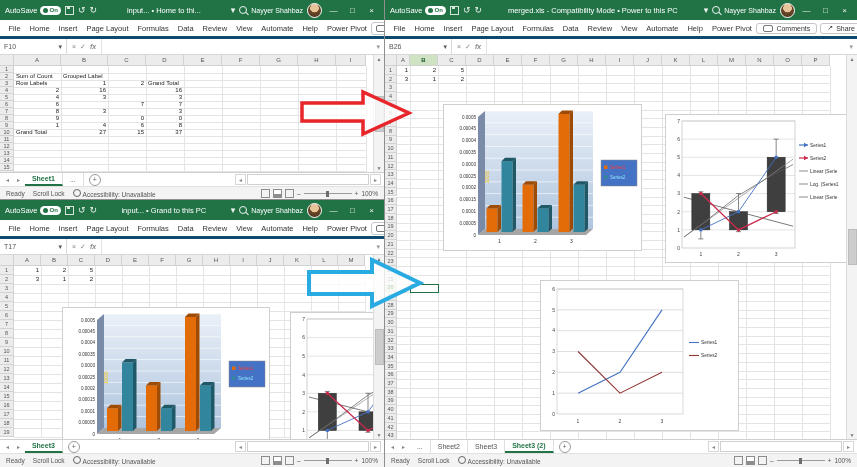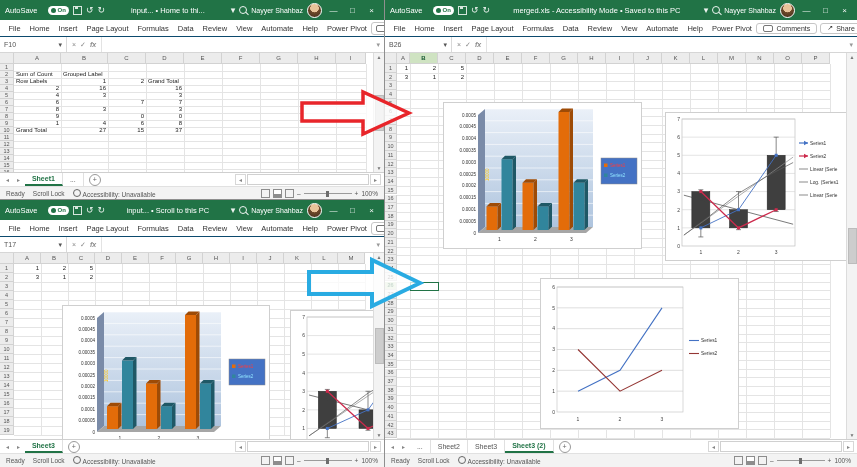--- a/index.html
+++ b/index.html
@@ -3,38 +3,38 @@
 <meta charset="utf-8">
 <style>
   html,body{margin:0;padding:0;background:#d8d8d8}
   #stage{position:relative;width:857px;height:467px;background:#dcdcdc;overflow:hidden;
          font-family:"Liberation Sans",sans-serif;}
   #stage svg text{font-family:"Liberation Sans",sans-serif}
   .xlwin{position:absolute;display:flex;flex-direction:column;background:#fff;box-shadow:0 0 0 1px #8f8f8f}
   
   .titlebar{flex:0 0 20px;height:20px;background:#217346;color:#fff;display:flex;align-items:center;
             gap:4px;padding:0 5px;font-size:7.5px;white-space:nowrap;overflow:hidden}
-  .autosave{display:flex;align-items:center;gap:10px}
+  .autosave{display:flex;align-items:center;gap:2px}
   .as-pill{background:#fff;border-radius:6px;color:#217346;display:flex;align-items:center;gap:2px;
            padding:0 3px;height:9px;font-size:6px;font-weight:bold}
   .knob{width:5px;height:5px;border-radius:50%;background:#217346}
   .tb-icon{opacity:.92;font-size:9px;line-height:1}
   .ic-save{width:7px;height:7px;border:1px solid #e7f0ea;position:relative;display:inline-block}
   .ic-save:after{content:"";position:absolute;left:1px;top:0;width:3px;height:2px;background:#e7f0ea}
   .ic-search{width:6px;height:6px;border:1.2px solid #fff;border-radius:50%;position:relative;display:inline-block}
   .ic-search:after{content:"";position:absolute;width:4px;height:1.2px;background:#fff;
                    transform:rotate(45deg);right:-3px;bottom:-1px}
   .tb-title{flex:1;text-align:center;overflow:hidden;text-overflow:ellipsis}
   .tb-user{font-size:7px}
   .avatar{width:13px;height:13px;border-radius:50%;border:1px solid #fff;
           background:radial-gradient(circle at 50% 32%,#e8c49a 38%,#6f4a2a 40%,#3e2c1a 100%)}
   .winbtn{width:15px;text-align:center;font-size:8px;opacity:.95}
   
   .menubar{flex:0 0 16px;height:16px;display:flex;align-items:center;font-size:7.5px;color:#333;
-           padding:0 4px;border-bottom:1px solid #0c4a6e;background:#fff;white-space:nowrap}
+           padding:0 4px;border-bottom:3px solid #0c4a6e;background:#fff;white-space:nowrap}
   .menu-item{padding:0 4.5px}
   .mb-right{margin-left:auto;display:flex;gap:3px;align-items:center}
   .mini-btn{border:1px solid #c6c6c6;border-radius:3px;width:18px;height:11px;display:flex;
             align-items:center;justify-content:center;color:#666;font-size:7px}
   .ic-comment{width:8px;height:5px;border:1px solid #777;border-radius:2px;display:inline-block}
   .btn-labeled{border:1px solid #c6c6c6;border-radius:3px;font-size:7px;color:#333;padding:1px 6px;
                display:flex;gap:3px;align-items:center;height:11px;box-sizing:border-box}
   
   .formulabar{flex:0 0 15px;height:15px;display:flex;align-items:stretch;border-bottom:1px solid #d6d6d6;
               font-size:7px;color:#555;background:#fff}
@@ -257,21 +257,21 @@
       <span class="autosave">
         <span>AutoSave</span>
         <span class="as-pill">
             <span class="knob"></span>
             <span>On</span>
           </span>
       </span>
       <span class="tb-icon ic-save"></span>
       <span class="tb-icon">↺</span>
       <span class="tb-icon">↻</span>
-      <span class="tb-title">input... • Scroll to this PC</span>
+      <span class="tb-title">input... • Grand to this PC</span>
       <span class="tb-icon">▾</span>
       <span class="tb-icon ic-search"></span>
       <span class="tb-user">Nayyer Shahbaz</span>
       <span class="avatar"></span>
       <span class="winbtn">—</span>
       <span class="winbtn">□</span>
       <span class="winbtn">×</span>
     </div>
     <div class="menubar">
       <span><span class="menu-item">File</span><span class="menu-item">Home</span><span class="menu-item">Insert</span><span class="menu-item">Page Layout</span><span class="menu-item">Formulas</span><span class="menu-item">Data</span><span class="menu-item">Review</span><span class="menu-item">View</span><span class="menu-item">Automate</span><span class="menu-item">Help</span><span class="menu-item">Power Pivot</span></span>
@@ -527,21 +527,21 @@
       <span class="autosave">
         <span>AutoSave</span>
         <span class="as-pill">
             <span class="knob"></span>
             <span>On</span>
           </span>
       </span>
       <span class="tb-icon ic-save"></span>
       <span class="tb-icon">↺</span>
       <span class="tb-icon">↻</span>
-      <span class="tb-title">merged.xls - Accessibility Mode • Saved to this PC</span>
+      <span class="tb-title">merged.xls - Compatibility Mode • Power to this PC</span>
       <span class="tb-icon">▾</span>
       <span class="tb-icon ic-search"></span>
       <span class="tb-user">Nayyer Shahbaz</span>
       <span class="avatar"></span>
       <span class="winbtn">—</span>
       <span class="winbtn">□</span>
       <span class="winbtn">×</span>
     </div>
     <div class="menubar">
       <span><span class="menu-item">File</span><span class="menu-item">Home</span><span class="menu-item">Insert</span><span class="menu-item">Page Layout</span><span class="menu-item">Formulas</span><span class="menu-item">Data</span><span class="menu-item">Review</span><span class="menu-item">View</span><span class="menu-item">Automate</span><span class="menu-item">Help</span><span class="menu-item">Power Pivot</span></span>

